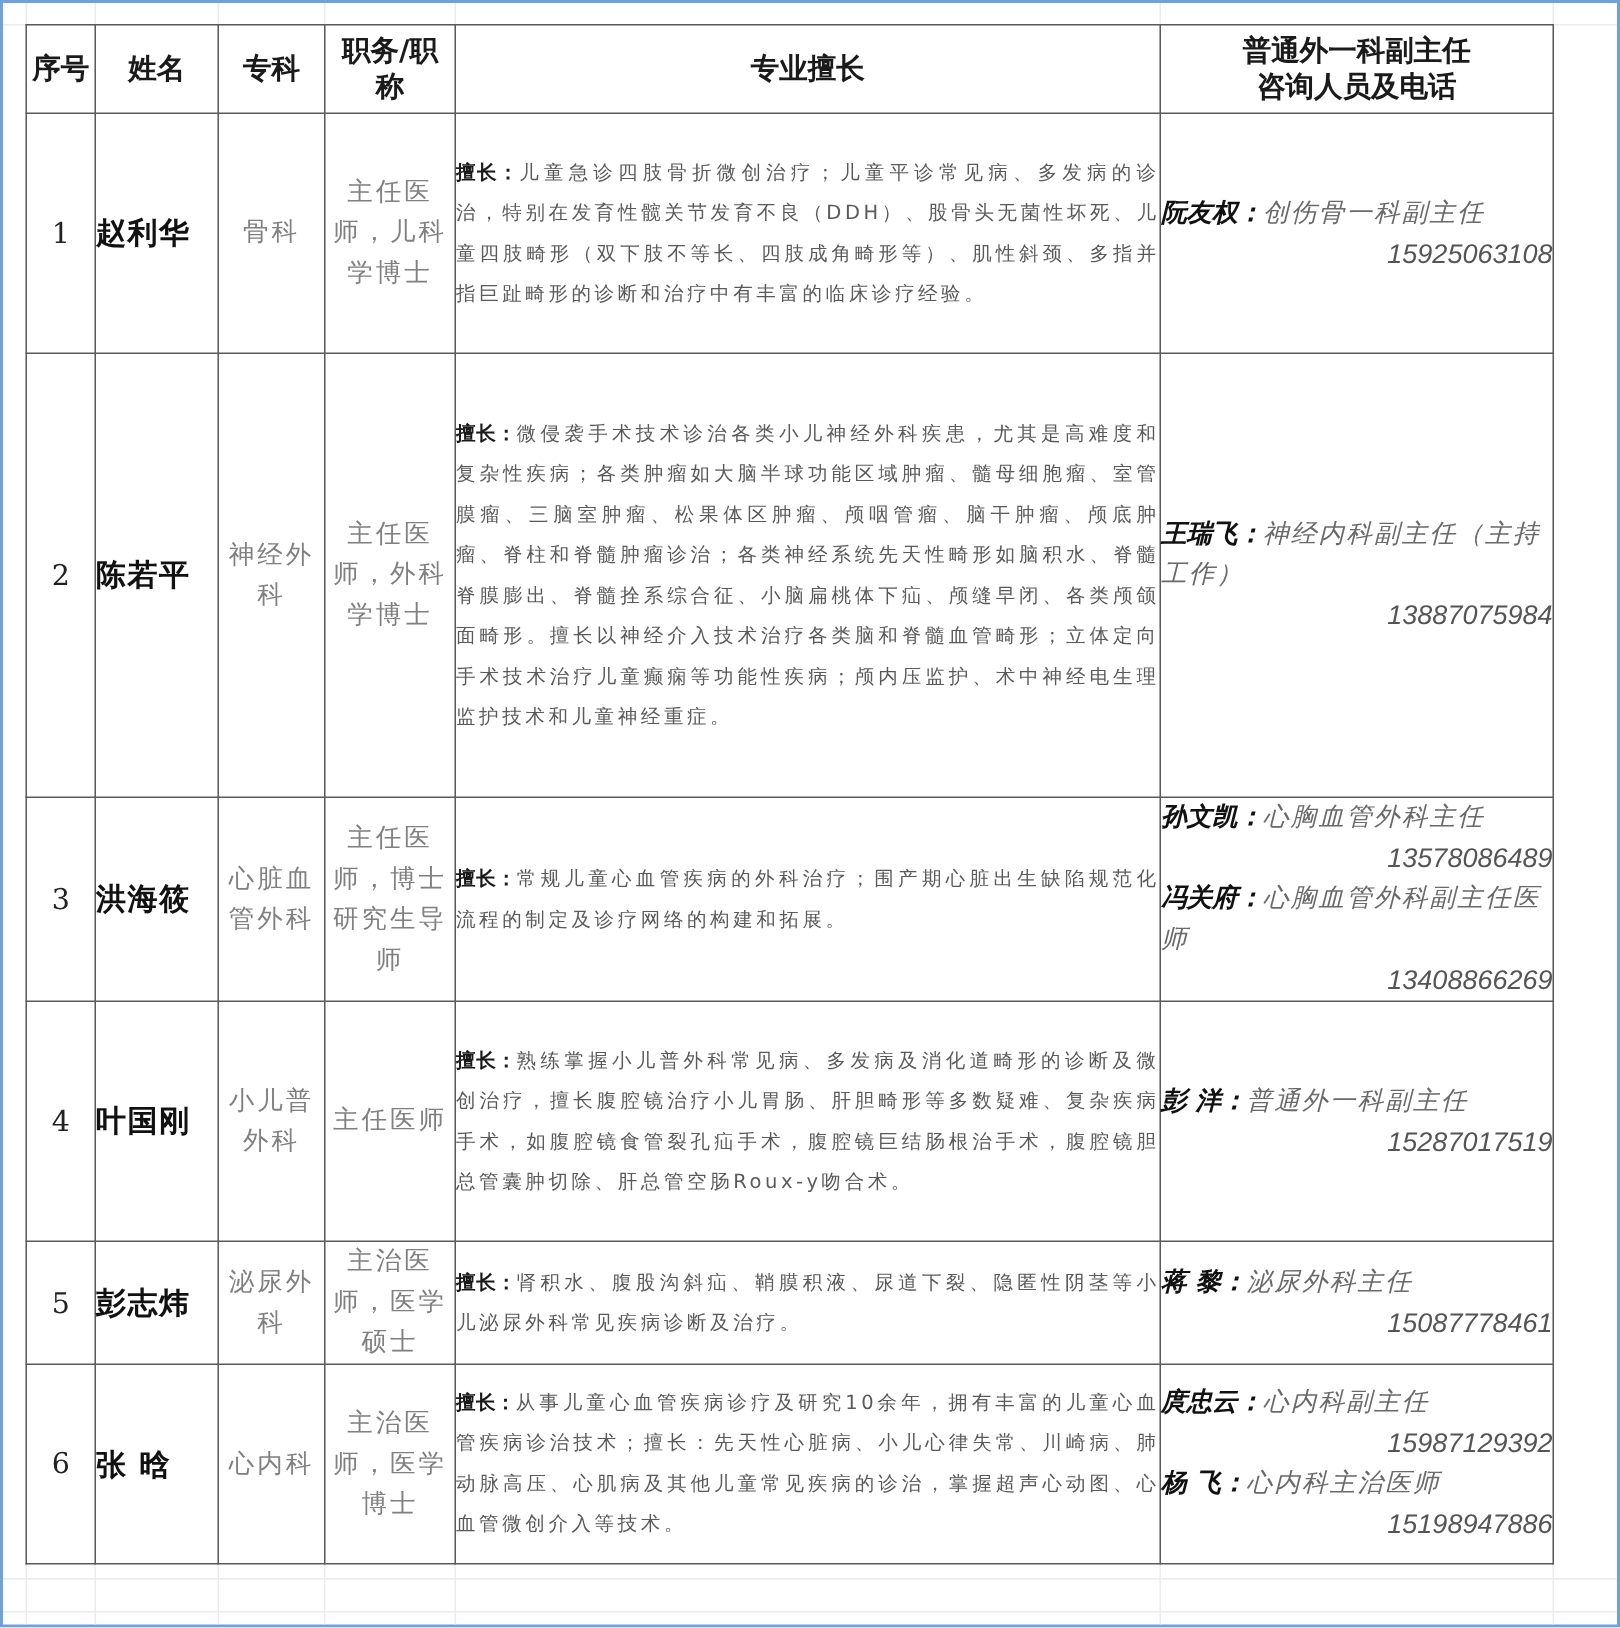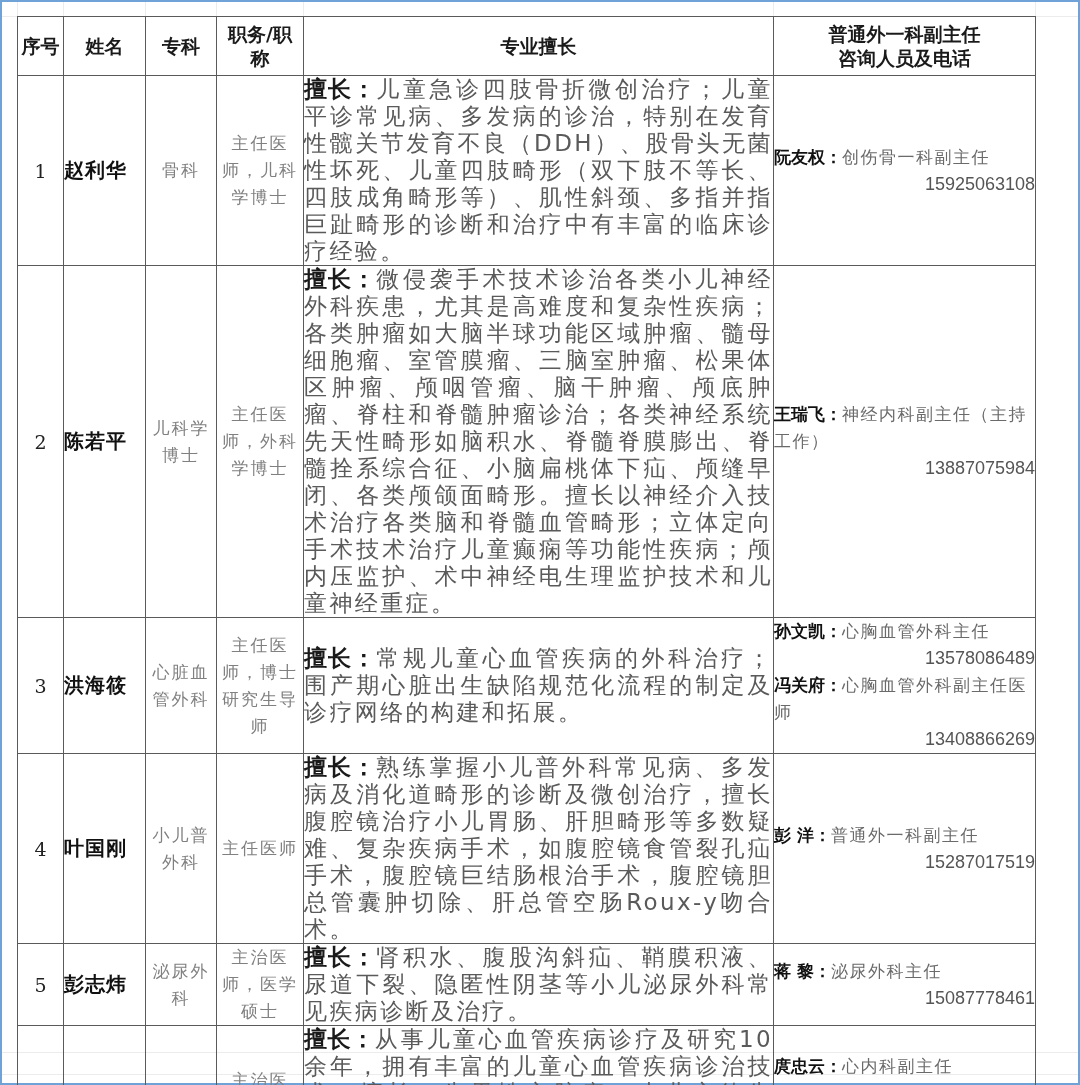--- a/index.html
+++ b/index.html
@@ -39,27 +39,28 @@
   td.name {
     font-family:"DejaVu Serif","Liberation Serif",serif;
     font-weight:bold; font-size:20px; color:#111; text-align:left;
     letter-spacing:1px;
   }
   td.dept, td.title {
     font-size:17px; color:#808080; text-align:center; line-height:27px;
     letter-spacing:2px;
   }
   td.spec {
-    font-size:23px; color:#5a5a5a; text-align:justify; line-height:27px;
+    font-size:13px; color:#5a5a5a; text-align:justify; line-height:27px;
     padding:0 3px 0 4px; letter-spacing:2.4px;
   }
   td.spec .lbl { color:#1a1a1a; font-weight:bold; letter-spacing:0; }
   td.contact {
     font-size:17px; color:#6a6a6a; line-height:27px; padding:0 4px;
     letter-spacing:1.5px;
+    font-style:italic;
   }
   td.contact .cname {
     font-family:"DejaVu Serif","Liberation Serif",serif;
     font-weight:bold; color:#111; letter-spacing:0;
   }
   td.contact .phone { display:block; letter-spacing:0; color:#555; font-family:"Liberation Sans",sans-serif; font-size:18px;text-align:right; }
   td.contact .entry { display:block; }
 </style>
 </head>
 <body>
@@ -112,21 +113,21 @@
       <td class="spec"><span class="lbl">擅长：</span><span>儿童急诊四肢骨折微创治疗；儿童平诊常见病、多发病的诊治，特别在发育性髋关节发育不良（DDH）、股骨头无菌性坏死、儿童四肢畸形（双下肢不等长、四肢成角畸形等）、肌性斜颈、多指并指巨趾畸形的诊断和治疗中有丰富的临床诊疗经验。</span></td>
       <td class="contact">
         <span class="entry"><span class="cname">阮友权：</span><span>创伤骨一科副主任</span></span>
         <span class="phone">15925063108</span>
       </td>
     </tr>
 
     <tr style="height:296px">
       <td class="idx">2</td>
       <td class="name">陈若平</td>
-      <td class="dept">儿科学博士</td>
+      <td class="dept">神经外科</td>
       <td class="title">主任医师，外科学博士</td>
       <td class="spec"><span class="lbl">擅长：</span><span>微侵袭手术技术诊治各类小儿神经外科疾患，尤其是高难度和复杂性疾病；各类肿瘤如大脑半球功能区域肿瘤、髓母细胞瘤、室管膜瘤、三脑室肿瘤、松果体区肿瘤、颅咽管瘤、脑干肿瘤、颅底肿瘤、脊柱和脊髓肿瘤诊治；各类神经系统先天性畸形如脑积水、脊髓脊膜膨出、脊髓拴系综合征、小脑扁桃体下疝、颅缝早闭、各类颅颌面畸形。擅长以神经介入技术治疗各类脑和脊髓血管畸形；立体定向手术技术治疗儿童癫痫等功能性疾病；颅内压监护、术中神经电生理监护技术和儿童神经重症。</span></td>
       <td class="contact">
         <span class="entry"><span class="cname">王瑞飞：</span><span>神经内科副主任（主持工作）</span></span>
         <span class="phone">13887075984</span>
       </td>
     </tr>
 
     <tr style="height:134px">
       <td class="idx">3</td>

